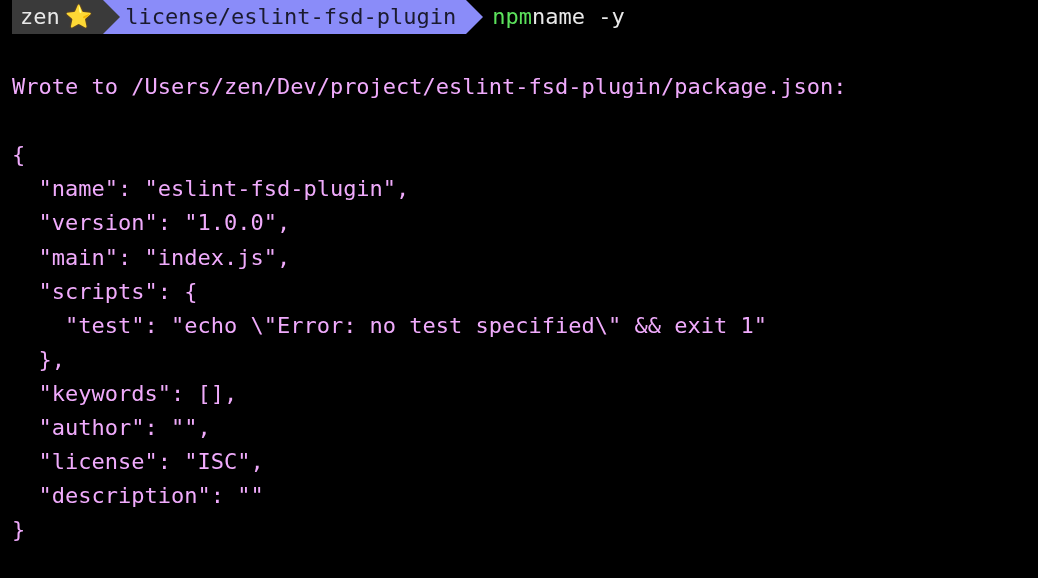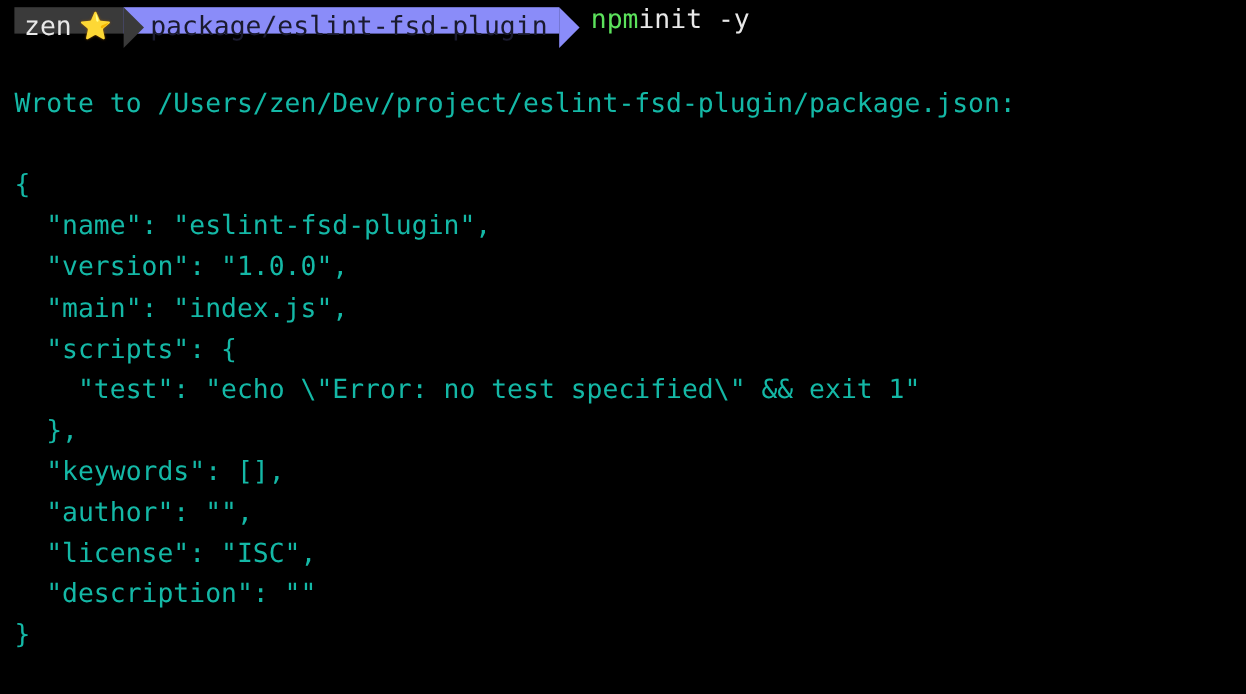--- a/index.html
+++ b/index.html
@@ -19,22 +19,22 @@
       padding-left: 12px;
     }
     .prompt-line {
       display: flex;
       align-items: center;
       height: 34px;
       position: relative;
     }
     .seg {
       display: inline-flex;
-      align-items: flex-start;
-      height: 22px;
+      align-items: flex-end;
+      height: 34px;
       padding: 0 10px 0 22px;
       position: relative;
       font-weight: 500;
     }
     .seg:first-child {
       padding-left: 8px;
     }
     .seg-user {
       background: #3a3a3a;
       color: #e8e8e8;
@@ -87,40 +87,40 @@
       align-items: center;
       justify-content: flex-end;
     }
     .cmd-green {
       color: #5ce25c;
     }
     .cmd-white {
       color: #e8e8e8;
     }
     .output {
-      color: #14b8a6;
+      color: #f0abfc;
       white-space: pre;
       font-weight: 500;
       margin-top: 2px;
     }
   </style>
 </head>
 <body>
 
 <div class="prompt-line">
   <span class="seg seg-user">
     <span>zen</span>
     <span class="star">⭐</span>
   </span>
   <span class="seg seg-path">
-    <span>package/eslint-fsd-plugin</span>
+    <span>license/eslint-fsd-plugin</span>
   </span>
   <span class="command-area">
     <span class="cmd-green">npm</span>
-    <span class="cmd-white"> init -y</span>
+    <span class="cmd-white"> name -y</span>
   </span>
 </div>
 
 <div class="output">
 <span>Wrote to /Users/zen/Dev/project/eslint-fsd-plugin/package.json:</span>
 <span></span>
 <span>{</span>
 <span>  "name": "eslint-fsd-plugin",</span>
 <span>  "version": "1.0.0",</span>
 <span>  "main": "index.js",</span>

